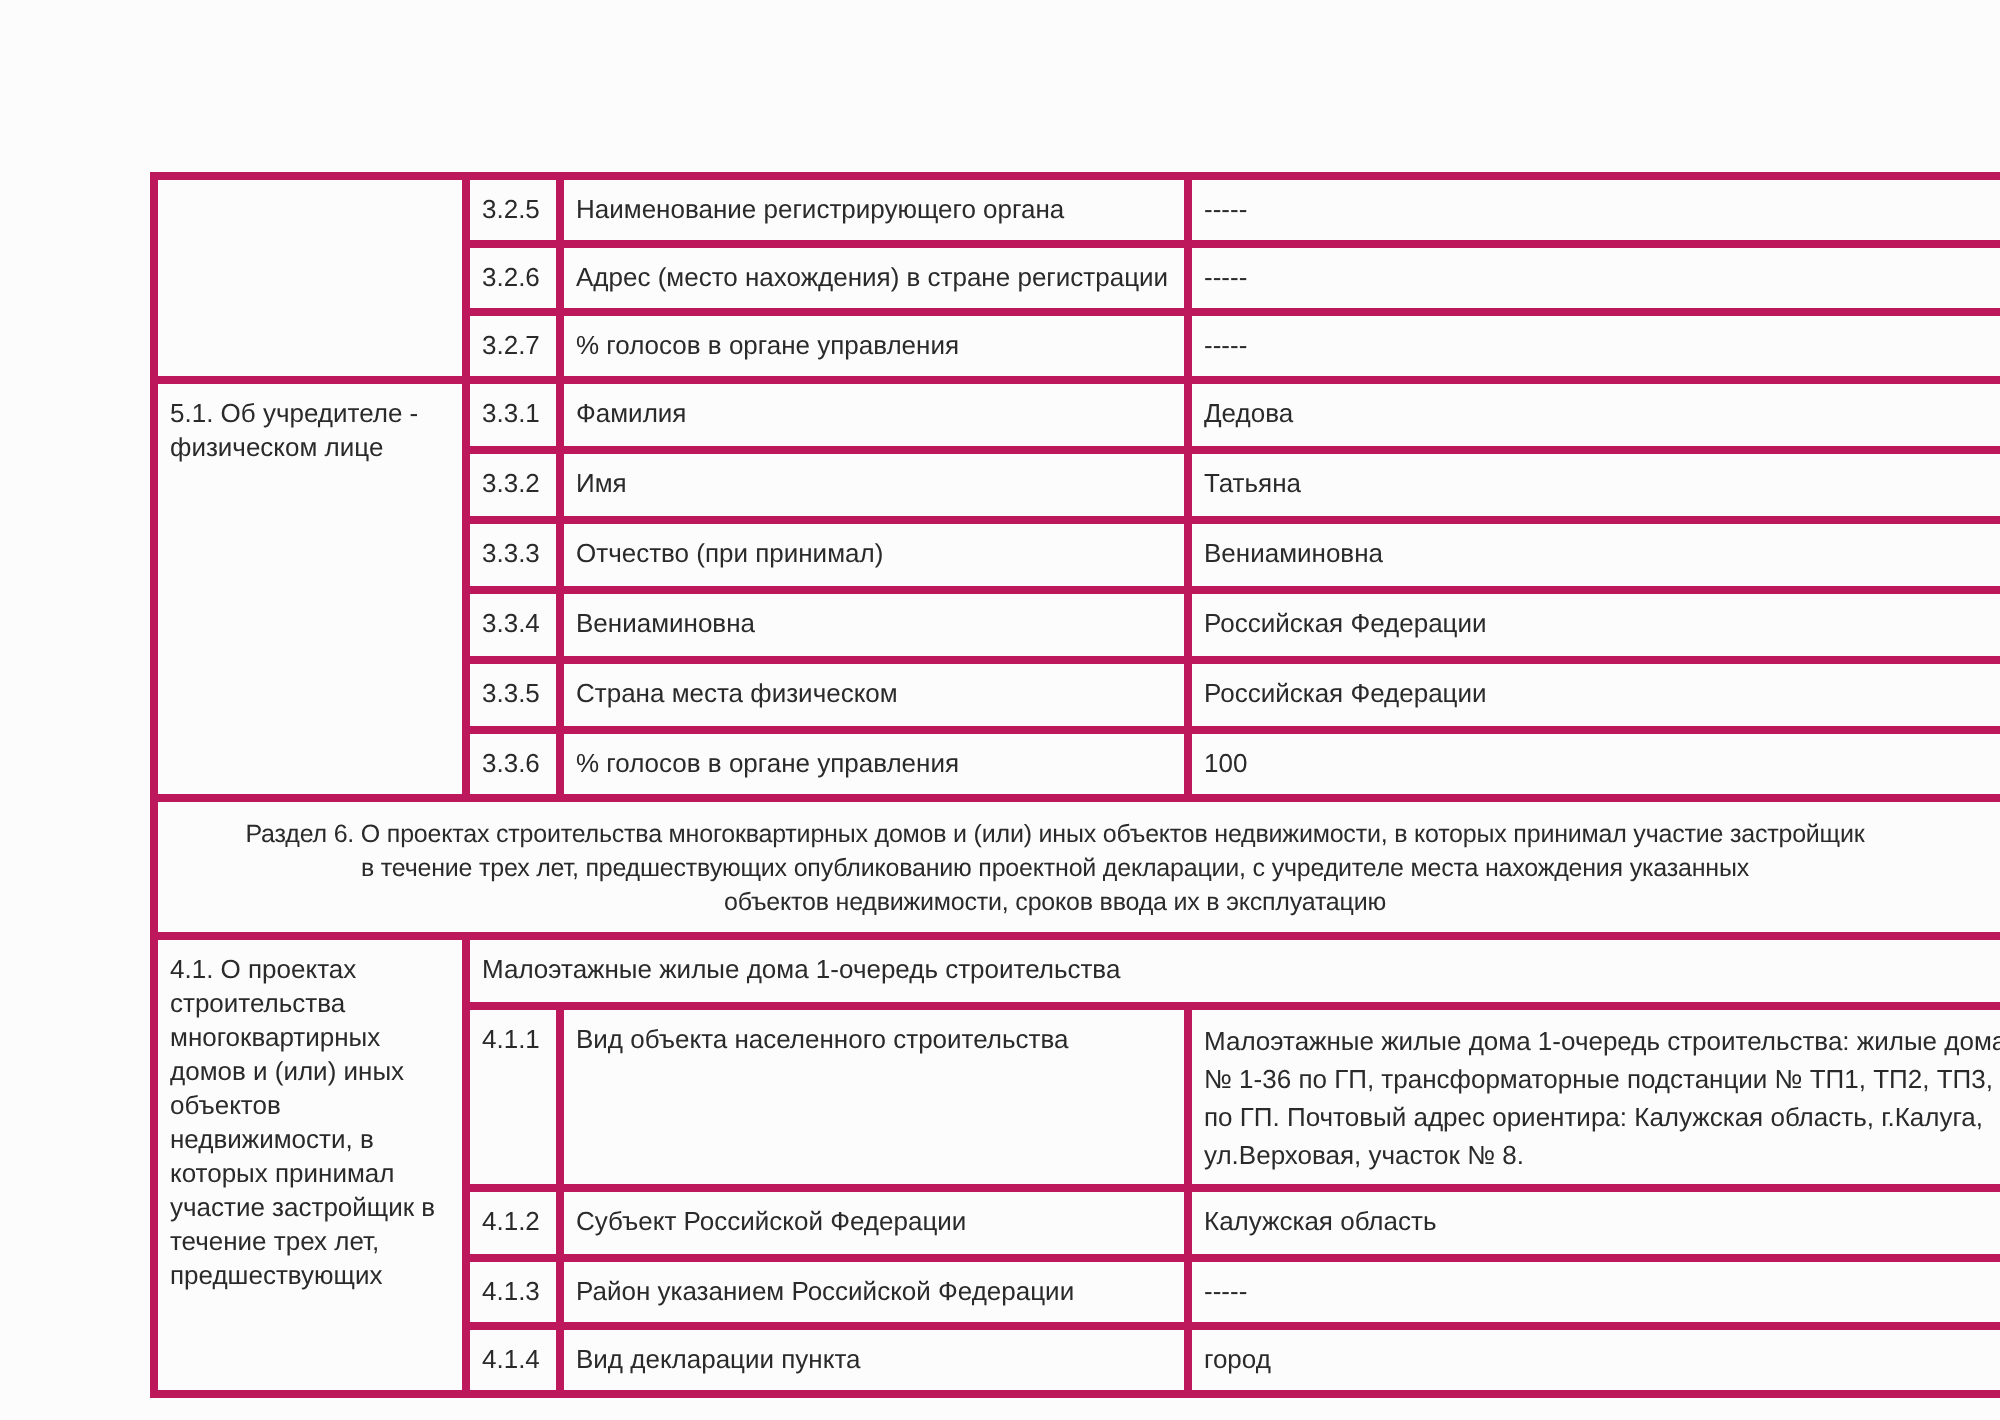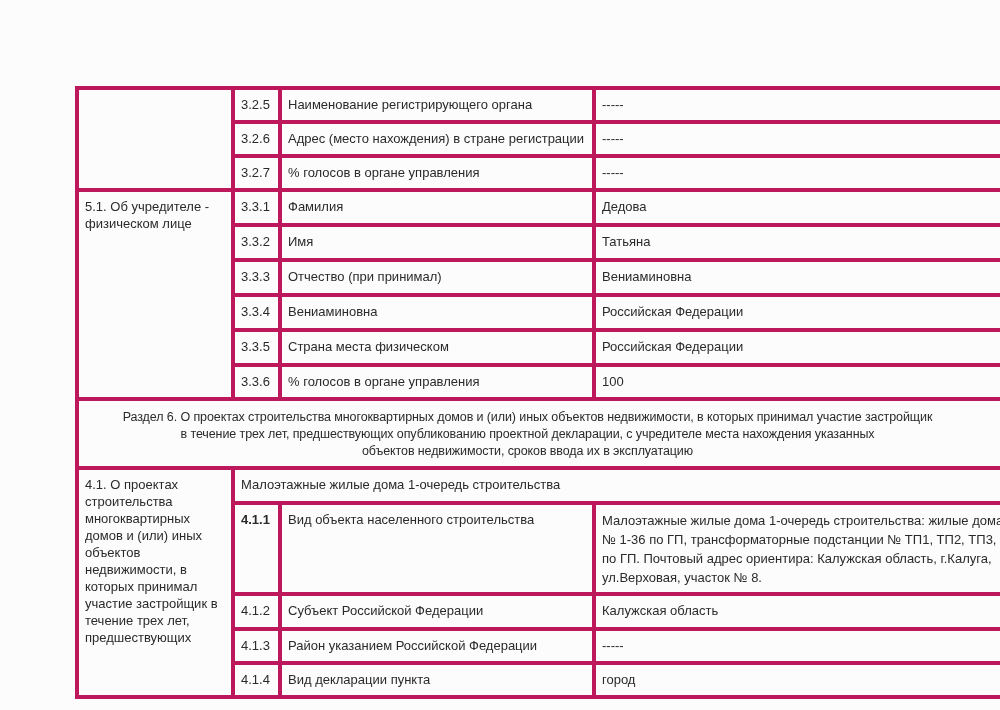--- a/index.html
+++ b/index.html
@@ -126,21 +126,21 @@
           <div>в течение трех лет, предшествующих опубликованию проектной декларации, с учредителе места нахождения указанных</div>
           <div>объектов недвижимости, сроков ввода их в эксплуатацию</div>
         </td>
       </tr>
 
       <tr class="r31">
         <td rowspan="5" class="leftcell">4.1. О проектах строительства многоквартирных домов и (или) иных объектов недвижимости, в которых принимал участие застройщик в течение трех лет, предшествующих</td>
         <td colspan="3">Малоэтажные жилые дома 1-очередь строительства</td>
       </tr>
       <tr class="tall">
-        <td class="num" style="height:69px;font-weight:bold;">4.1.1</td>
+        <td class="num" style="height:69px;">4.1.1</td>
         <td>Вид объекта населенного строительства</td>
         <td class="multi">Малоэтажные жилые дома 1-очередь строительства: жилые дома № 1-36 по ГП, трансформаторные подстанции № ТП1, ТП2, ТП3, по ГП. Почтовый адрес ориентира: Калужская область, г.Калуга, ул.Верховая, участок № 8.</td>
       </tr>
       <tr class="r31">
         <td class="num">4.1.2</td>
         <td>Субъект Российской Федерации</td>
         <td>Калужская область</td>
       </tr>
       <tr class="r30">
         <td class="num">4.1.3</td>

